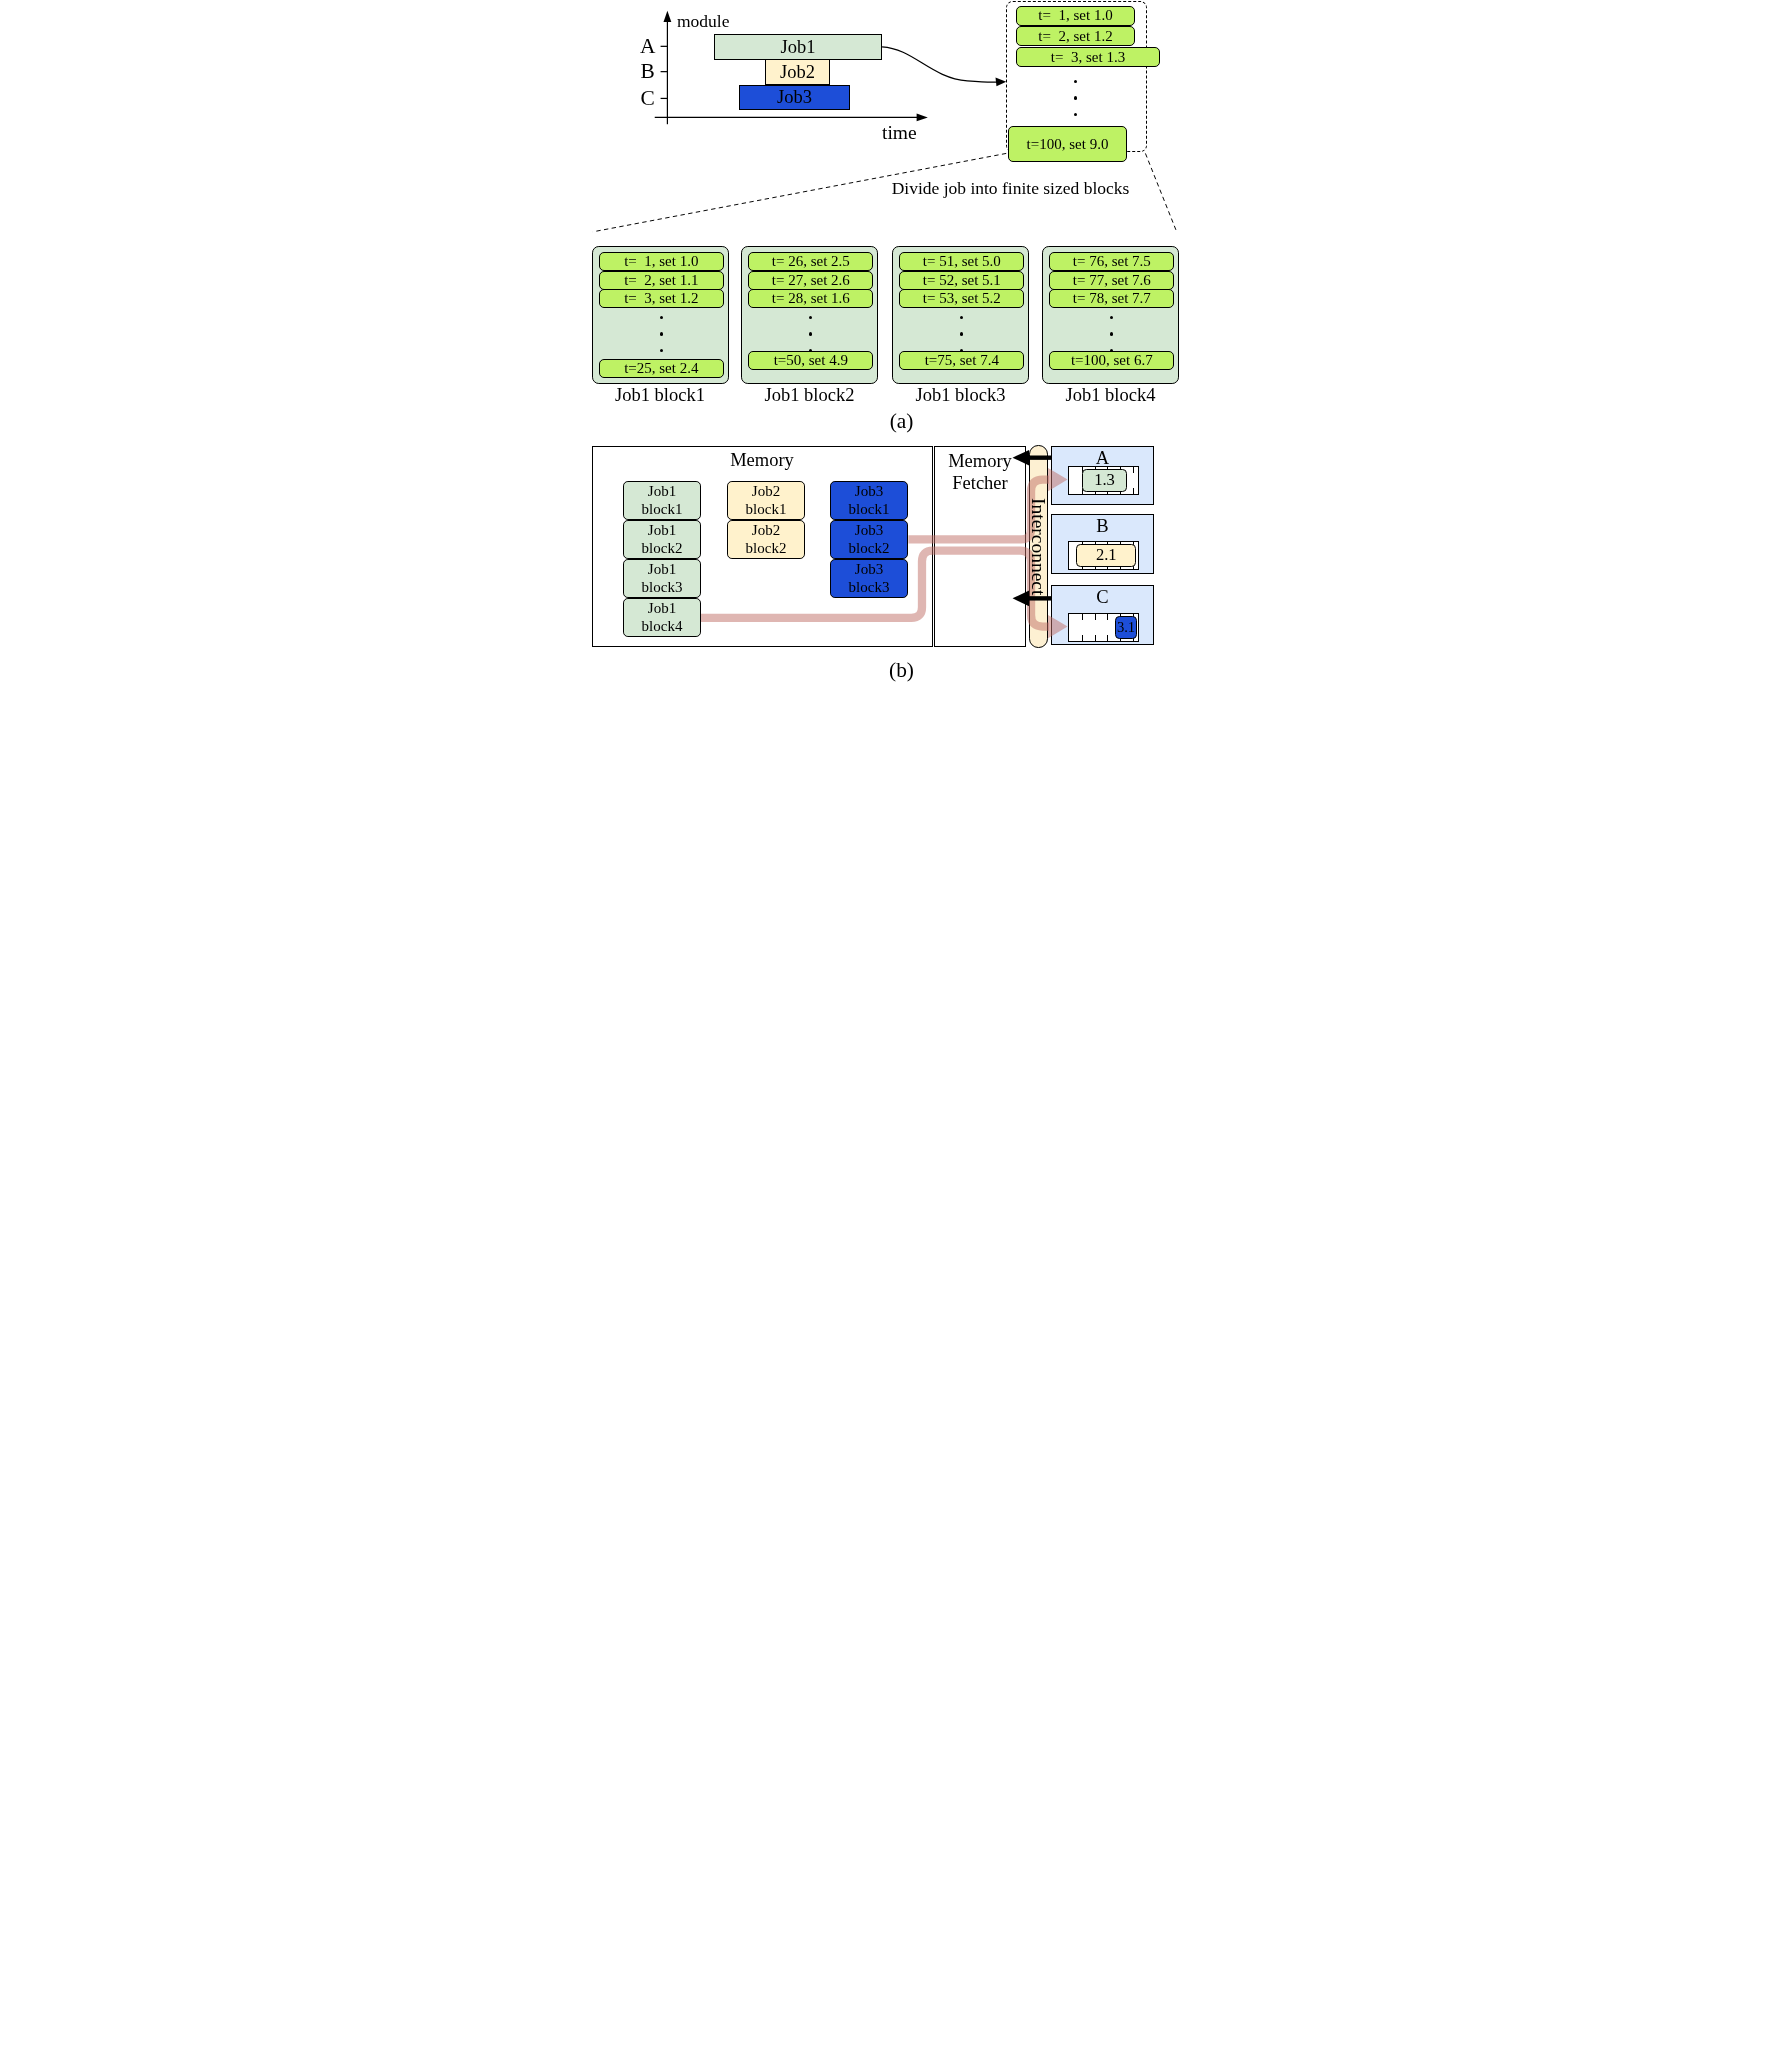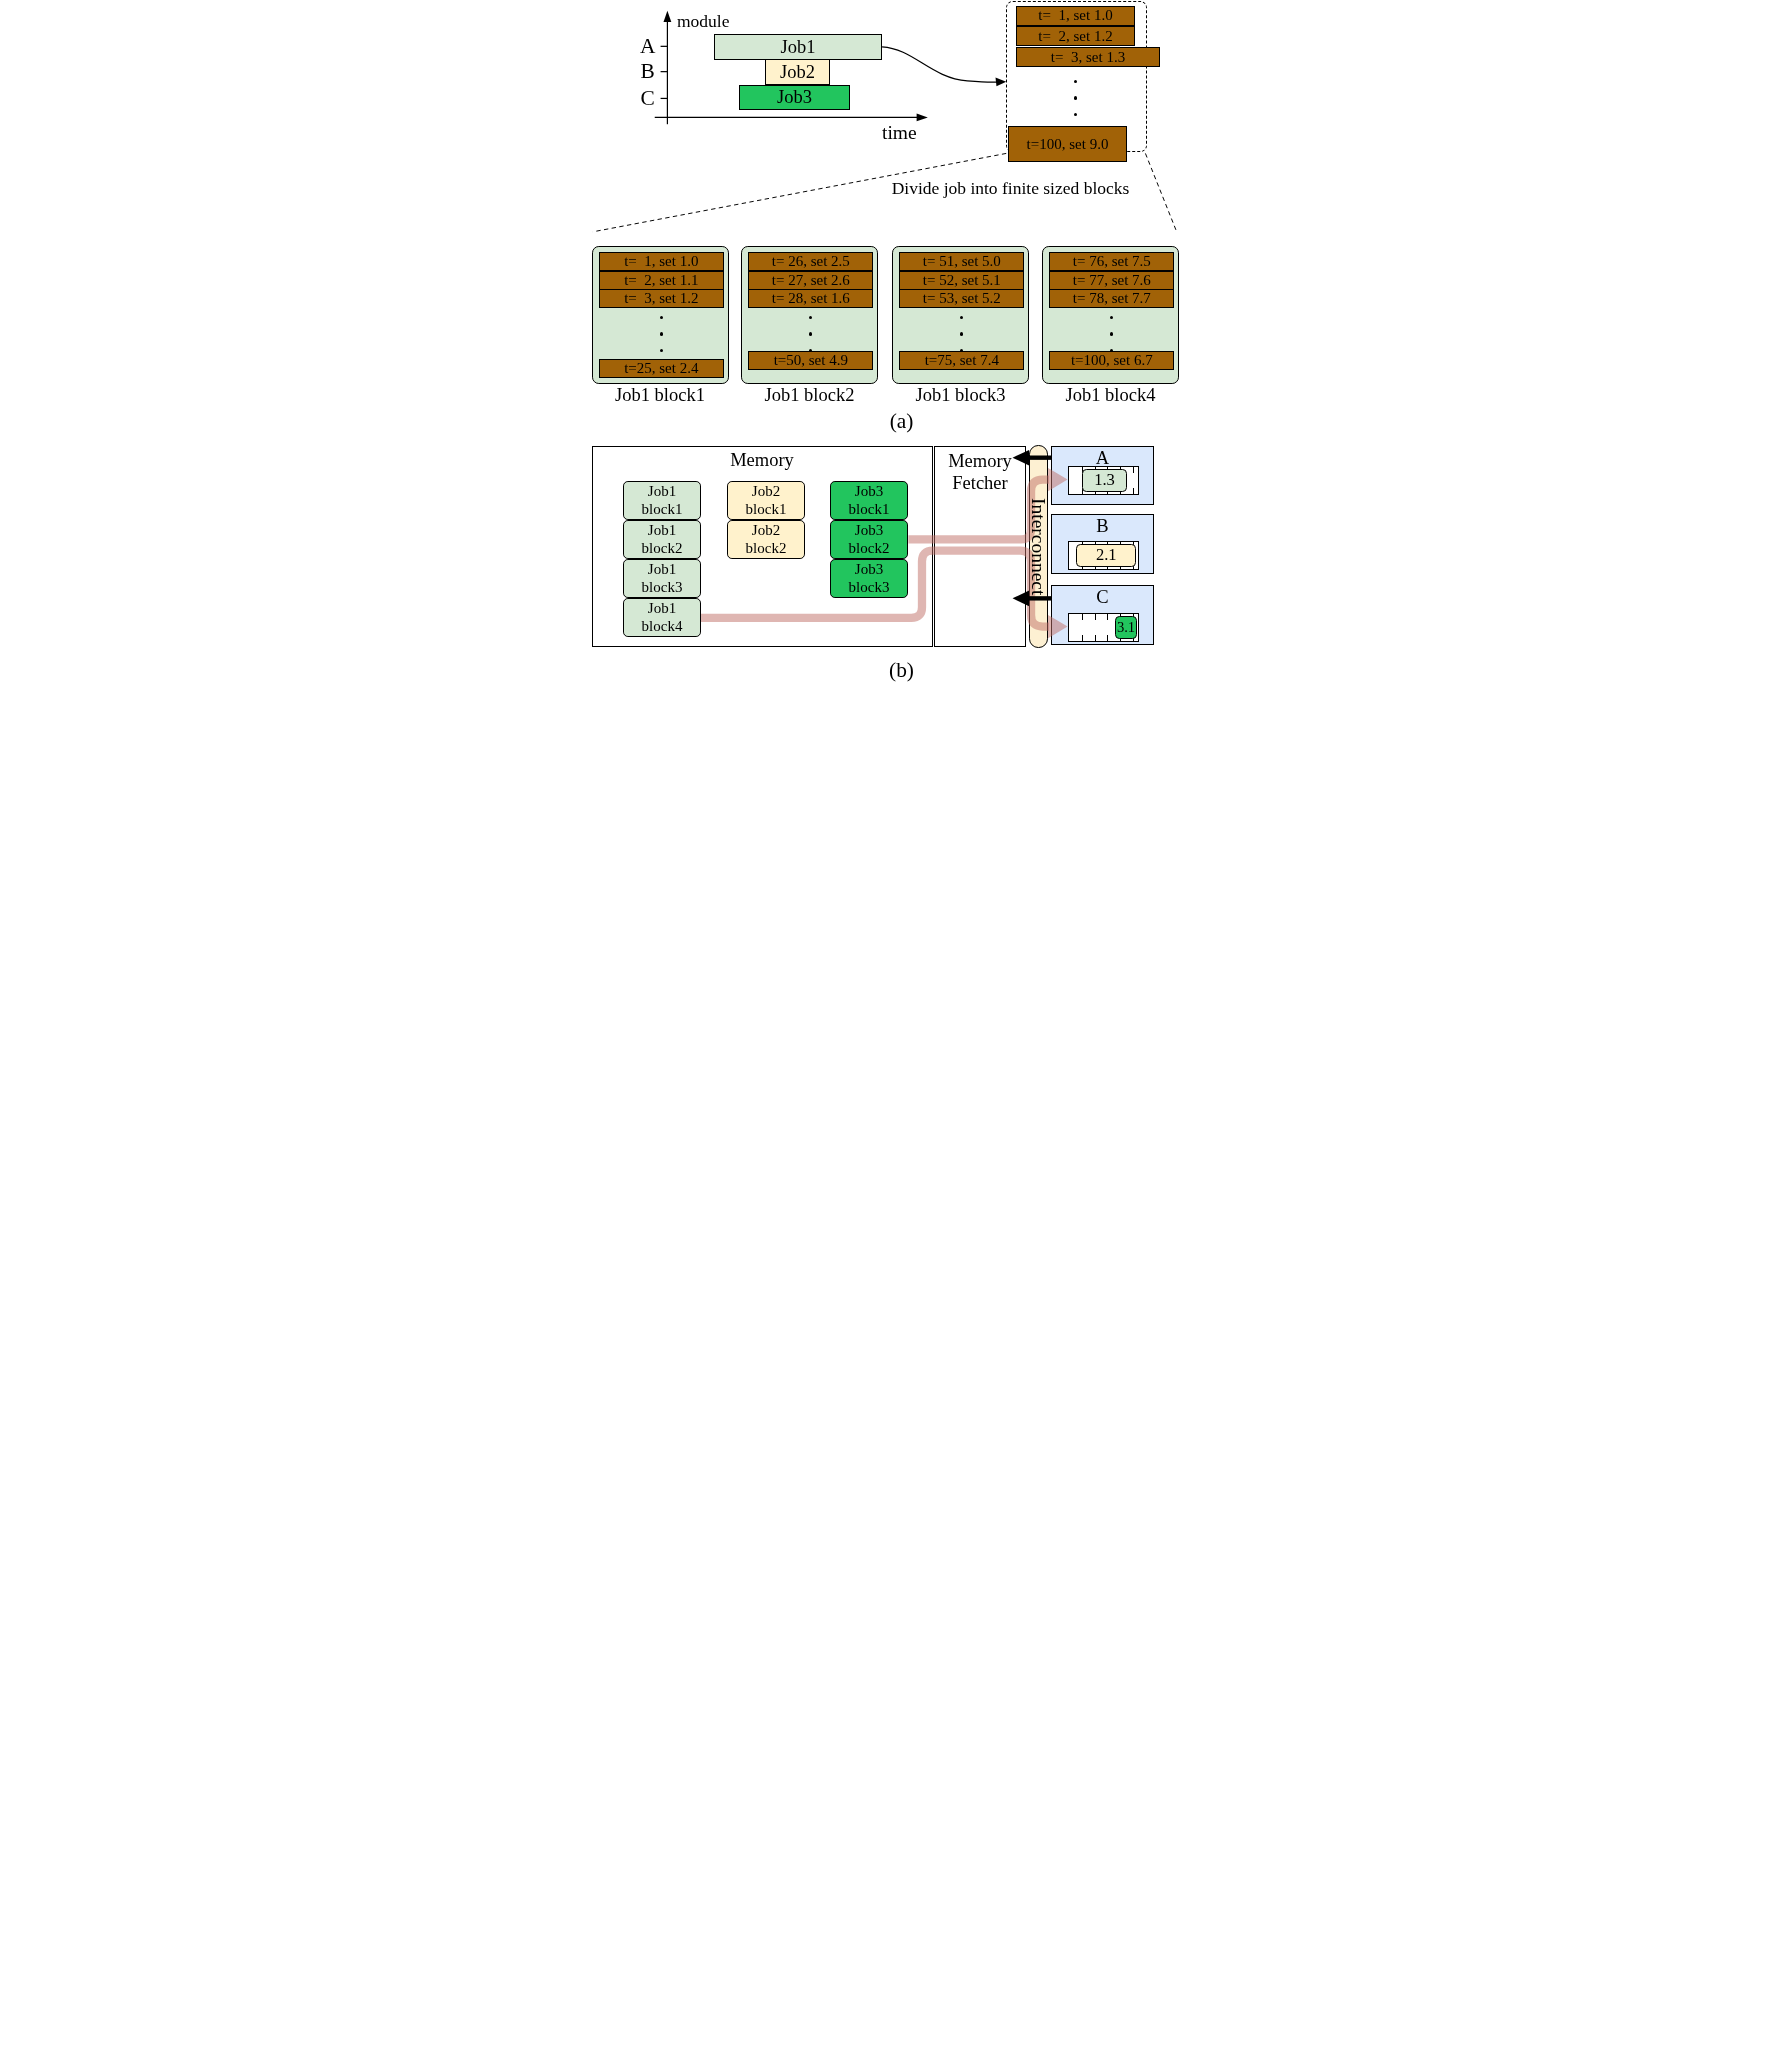--- a/index.html
+++ b/index.html
@@ -20,31 +20,31 @@
   
   .axis-label{font-size:17.5px;line-height:1;z-index:2;}
   .row-label{font-size:21.4px;line-height:21.4px;width:21.4px;text-align:center;z-index:2;}
   .bar{
     border:1px solid #000;
     display:flex;align-items:center;justify-content:center;
     font-size:18.5px;z-index:2;box-sizing:border-box;
   }
   .bar-green{background:#d5e8d4;}
   .bar-yellow{background:#fff2cc;}
-  .bar-purple{background:#22c55e;font-family:Liberation Serif, serif;}
+  .bar-purple{background:#1d4ed8;font-family:Liberation Serif, serif;}
 
   
   .stream-box{
     left:416px;top:1px;width:141px;height:151px;
     border:1.5px dashed #000;border-radius:6.8px;
     box-sizing:border-box;z-index:2;background:#fff;
   }
   .evrow{
     position:absolute;
-    background:#a16207;border:1px solid #000;border-radius:0;
+    background:#bef264;border:1px solid #000;border-radius:5px;
     box-sizing:border-box;
     display:flex;align-items:center;justify-content:center;
     font-size:15px;white-space:pre;z-index:3;
   }
   .dots{position:absolute;display:flex;flex-direction:column;align-items:center;gap:13px;z-index:3;}
   .dots .dot{width:3.4px;height:3.4px;border-radius:50%;background:#000;}
 
   .caption{font-size:17.5px;line-height:19.5px;text-align:center;z-index:2;}
 
   

